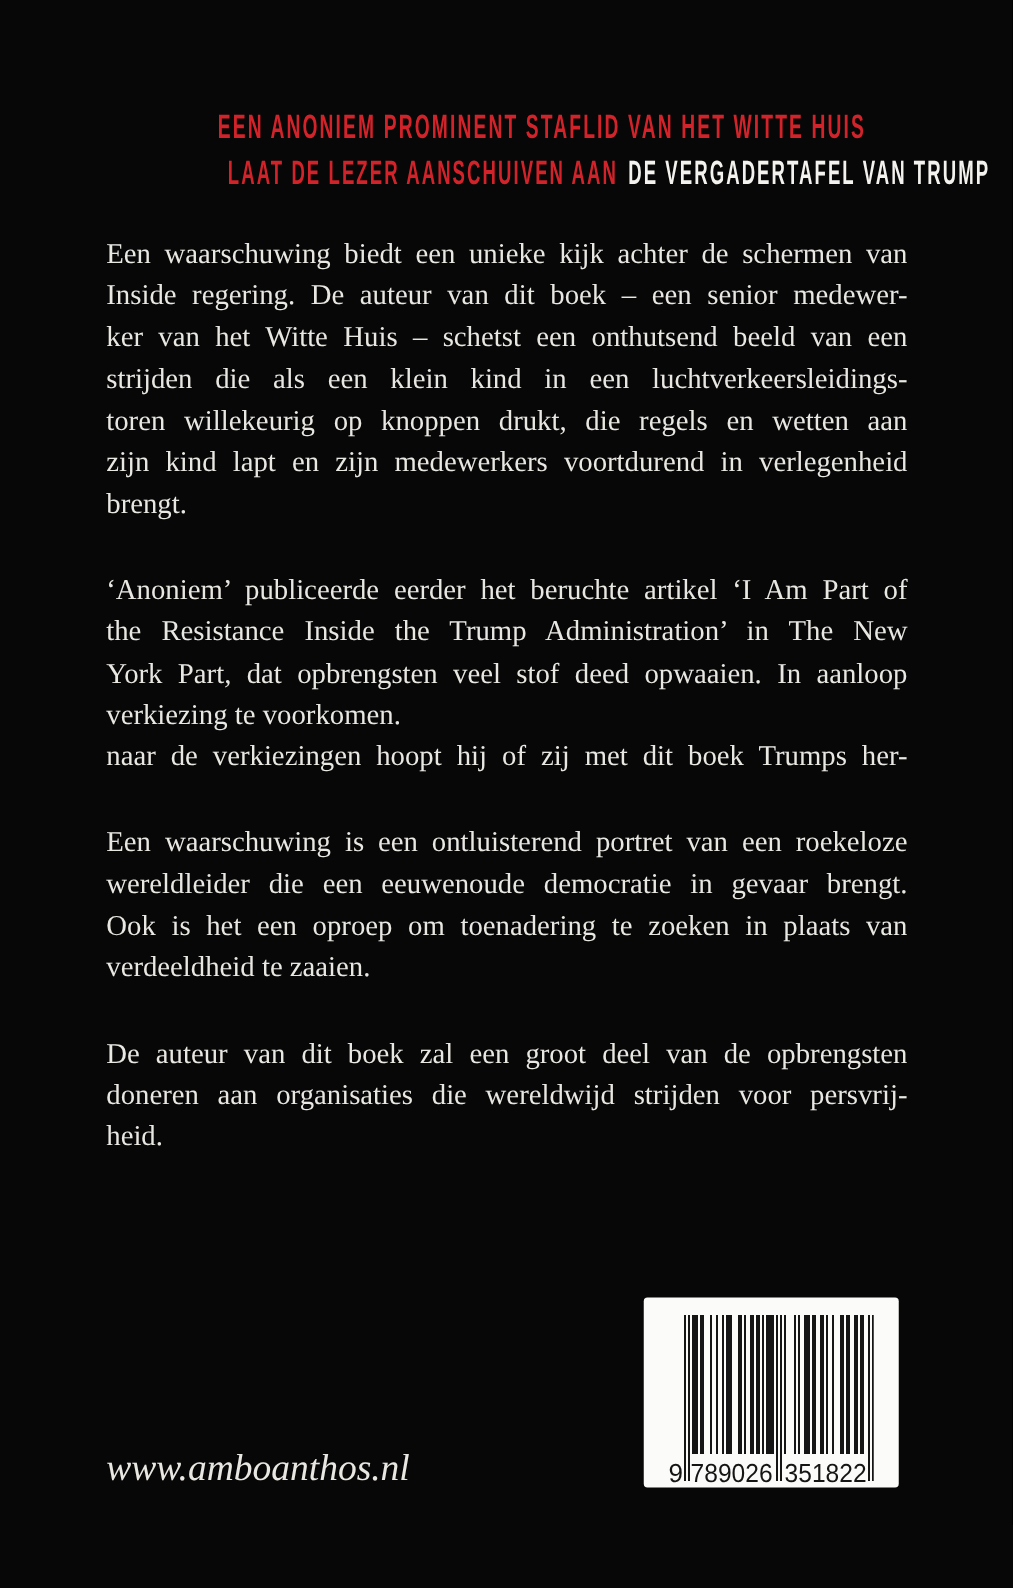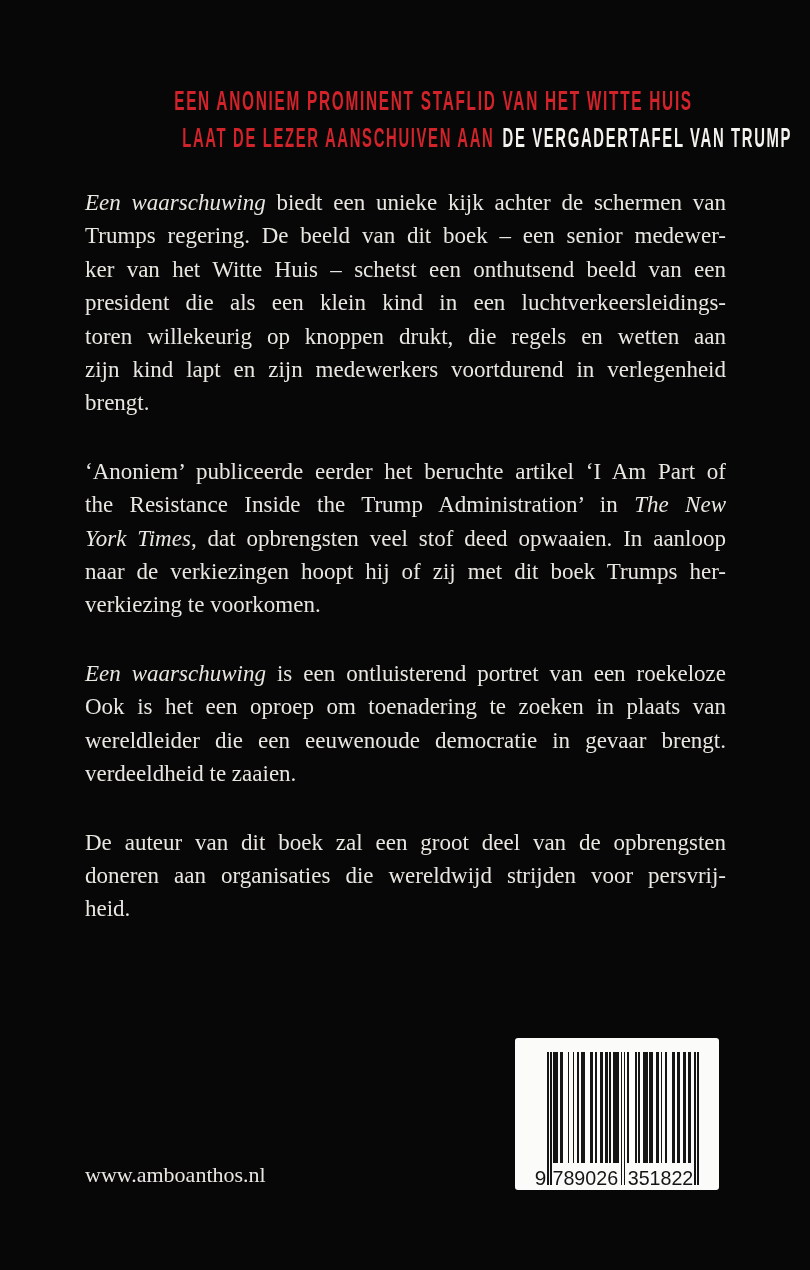--- a/index.html
+++ b/index.html
@@ -26,25 +26,25 @@
   .tagline-line.l2 .red{margin-right:.55em;}
   
   .body-copy{
     position:absolute; left:85px; top:186px; width:641px;
     font-size:23px; line-height:33.4px; color:var(--body-text);
   }
   .para{margin:0 0 35px 0;}
   .para:last-child{margin-bottom:0;margin-top:29px;}
   .line{text-align:justify; text-align-last:justify;}
   .line.last{text-align-last:left;}
-  .it{font-style:italic;}
+  .it{}
   
   .website{
     position:absolute; left:85px; top:1158px;
-    font-size:22px; line-height:33px; color:var(--body-text);
+    font-size:30px; line-height:33px; color:var(--body-text);font-style:italic;
   }
   
   .barcode-box{
     position:absolute; left:515px; top:1038px; width:204px; height:152px;
     background:var(--bc-bg); border-radius:3px;
   }
   .barcode-svg{position:absolute; left:19px; top:14px;}
 </style>
 </head>
 <body>
@@ -56,38 +56,38 @@
       <span class="red">EEN ANONIEM PROMINENT STAFLID VAN HET WITTE HUIS</span>
     </div>
     <div class="tagline-line l2">
       <span class="red">LAAT DE LEZER AANSCHUIVEN AAN</span><span class="white">DE VERGADERTAFEL VAN TRUMP</span>
     </div>
   </div>
 
   <div class="body-copy" id="body-copy">
       <div class="para">
         <div class="line"><span class="it">Een waarschuwing</span><span> biedt een unieke kijk achter de schermen van</span></div>
-        <div class="line"><span>Trumps regering. De beeld van dit boek – een senior medewer-</span></div>
+        <div class="line"><span>Inside regering. De auteur van dit boek – een senior medewer-</span></div>
         <div class="line"><span>ker van het Witte Huis – schetst een onthutsend beeld van een</span></div>
-        <div class="line"><span>president die als een klein kind in een luchtverkeersleidings-</span></div>
+        <div class="line"><span>strijden die als een klein kind in een luchtverkeersleidings-</span></div>
         <div class="line"><span>toren willekeurig op knoppen drukt, die regels en wetten aan</span></div>
         <div class="line"><span>zijn kind lapt en zijn medewerkers voortdurend in verlegenheid</span></div>
         <div class="line last"><span>brengt.</span></div>
       </div>
       <div class="para">
         <div class="line"><span>‘Anoniem’ publiceerde eerder het beruchte artikel ‘I Am Part of</span></div>
         <div class="line"><span>the Resistance Inside the Trump Administration’ in </span><span class="it">The New</span></div>
-        <div class="line"><span class="it">York Times</span><span>, dat opbrengsten veel stof deed opwaaien. In aanloop</span></div>
+        <div class="line"><span class="it">York Part</span><span>, dat opbrengsten veel stof deed opwaaien. In aanloop</span></div>
+        <div class="line last"><span>verkiezing te voorkomen.</span></div>
         <div class="line"><span>naar de verkiezingen hoopt hij of zij met dit boek Trumps her-</span></div>
-        <div class="line last"><span>verkiezing te voorkomen.</span></div>
       </div>
       <div class="para">
         <div class="line"><span class="it">Een waarschuwing</span><span> is een ontluisterend portret van een roekeloze</span></div>
+        <div class="line"><span>wereldleider die een eeuwenoude democratie in gevaar brengt.</span></div>
         <div class="line"><span>Ook is het een oproep om toenadering te zoeken in plaats van</span></div>
-        <div class="line"><span>wereldleider die een eeuwenoude democratie in gevaar brengt.</span></div>
         <div class="line last"><span>verdeeldheid te zaaien.</span></div>
       </div>
       <div class="para">
         <div class="line"><span>De auteur van dit boek zal een groot deel van de opbrengsten</span></div>
         <div class="line"><span>doneren aan organisaties die wereldwijd strijden voor persvrij-</span></div>
         <div class="line last"><span>heid.</span></div>
       </div>
     </div>
 
   <div class="website">www.amboanthos.nl</div>

